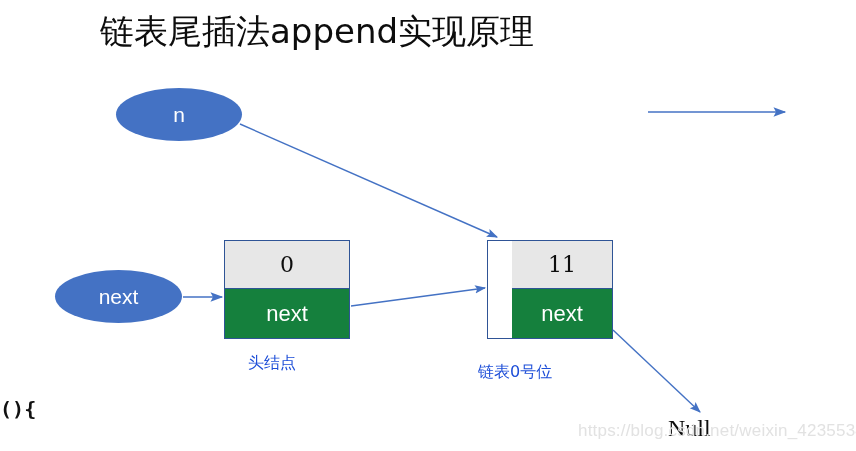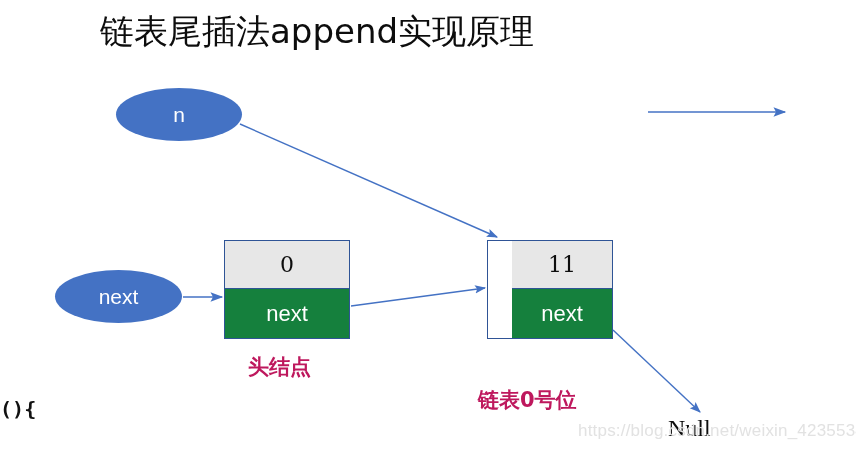--- a/index.html
+++ b/index.html
@@ -91,28 +91,27 @@
     color: #ffffff;
     font-family: "Liberation Sans", "DejaVu Sans", sans-serif;
     box-sizing: border-box;
   }
   #node-head { left: 224px; top: 240px; }
   #node-zero { left: 487px; top: 240px; padding-left: 24px; }
 
   
   .caption {
     position: absolute;
-    font-size: 21px;
-    color: #be185d;
+    font-size: 16px;
+    color: #1d4ed8;
     font-family: "DejaVu Sans", "Liberation Sans", sans-serif;
     white-space: nowrap;
-    font-weight: bold;
   }
   #caption-head-node { left: 248px; top: 353px; }
-  #caption-list-pos0 { left: 478px; top: 362px; margin-top: 24px; }
+  #caption-list-pos0 { left: 478px; top: 362px; }
 
   
   #null-text {
     position: absolute;
     left: 668px;
     top: 415px;
     font-size: 24px;
     color: #0d0d0d;
     font-family: Liberation Serif, serif;
     white-space: nowrap;

